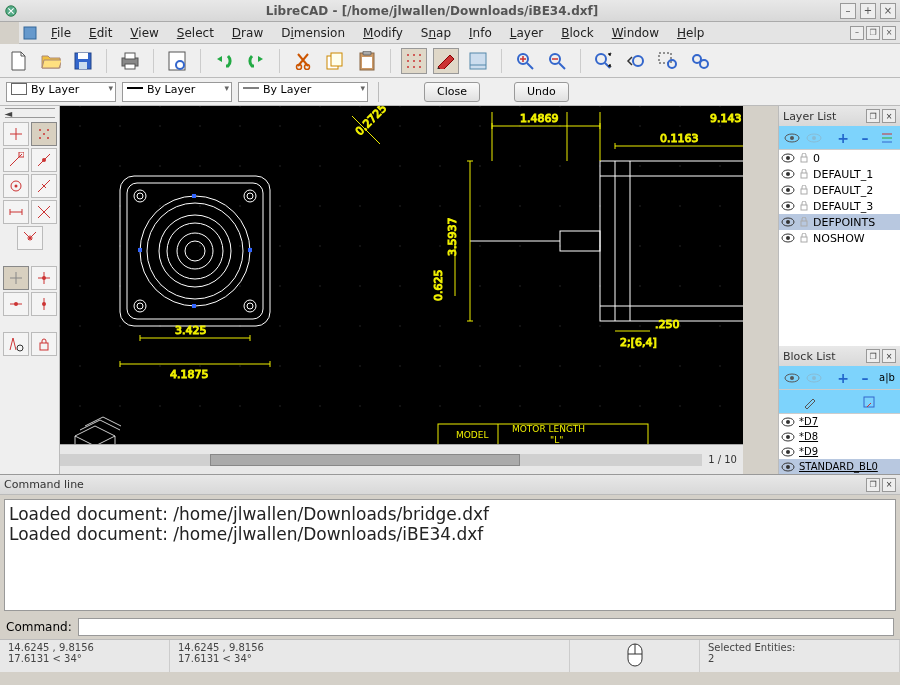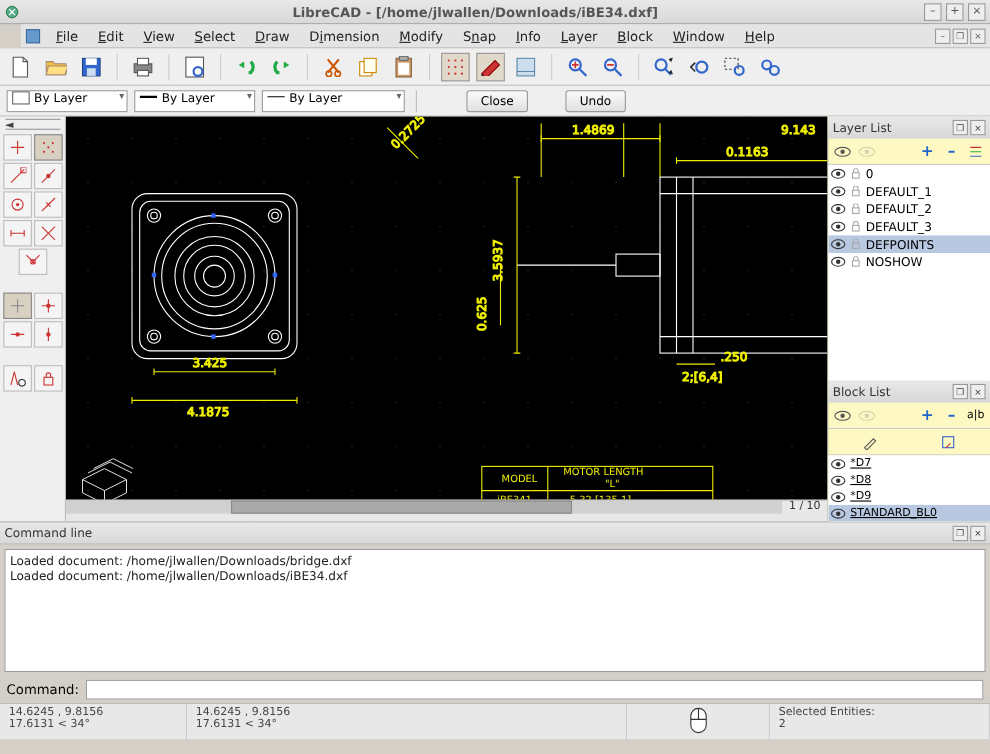--- a/index.html
+++ b/index.html
@@ -27,38 +27,38 @@
 .mainrow { display:flex; height:368px; }
 .lefttools { width:60px; background:#efefef; border-right:1px solid #bbb; display:flex; flex-direction:column; align-items:center; padding:2px; gap:2px; }
 .ltgrip { width:50px; height:10px; border-top:1px solid #999; border-bottom:1px solid #999; margin-bottom:2px; display:flex; align-items:center; justify-content:flex-start; }
 .ltgrip span { font-size:10px; color:#444; }
 .ltrow { display:flex; gap:2px; }
 .ltbtn { width:26px; height:24px; border:1px solid #bbb; background:#f4f4f4; display:flex; align-items:center; justify-content:center; }
 .ltbtn.depressed { background:#d8d0c0; border-color:#888; }
 .canvas-wrap { flex:1; display:flex; flex-direction:column; position:relative; }
 .canvas { flex:1; background:#000; position:relative; overflow:hidden; }
 .canvas svg { position:absolute; top:0; left:0; }
-.hscroll { height:20px; background:#e8e8e8; border-top:1px solid #aaa; display:flex; align-items:flex-start; }
+.hscroll { height:30px; background:#e8e8e8; border-top:1px solid #aaa; display:flex; align-items:center; }
 .hscroll .track { flex:1; background:#d0d0d0; height:12px; position:relative; }
 .hscroll .thumb { position:absolute; left:150px; width:310px; height:12px; background:#aaa; border:1px solid #888; }
 .hscroll .pager { font-size:10px; padding:0 6px; color:#333; }
-.rightpanel { width:148px; background:#fef9c3; display:flex; flex-direction:column; border-left:1px solid #bbb; }
+.rightpanel { width:122px; background:#7dd3fc; display:flex; flex-direction:column; border-left:1px solid #bbb;margin-left:35px; }
 .panel-title { height:20px; background:linear-gradient(#e8e8e8,#d8d8d8); display:flex; align-items:center; padding:0 4px; font-size:11px; color:#333; }
 .panel-title .pbtns { margin-left:auto; display:flex; gap:2px; }
 .pbtn { width:14px; height:14px; border:1px solid #999; background:#eee; font-size:8px; display:flex; align-items:center; justify-content:center; }
 .panel-tools { height:24px; display:flex; align-items:center; padding:0 4px; gap:4px; border-bottom:1px solid #ccc; }
 .ptool { width:18px; height:18px; display:flex; align-items:center; justify-content:center; font-size:14px; }
 .layerlist { background:#fff; flex:1; overflow:hidden; font-size:11px; }
 .layerrow { height:16px; display:flex; align-items:center; padding:0 2px; gap:4px; }
 .layerrow.sel { background:#b8c8e0; }
 .eye { width:14px; height:10px; }
 .lock { width:10px; height:10px; }
 .cmdpanel { border-top:1px solid #999; }
 .cmdpanel .panel-title { border-bottom:1px solid #bbb; }
-.cmdlog { height:112px; background:#fff; margin:4px; border:1px solid #999; padding:4px; font-size:11px; color:#222; overflow:hidden; }
+.cmdlog { height:112px; background:#fff; margin:4px; border:1px solid #999; padding:4px; font-size:17px; color:#222; overflow:hidden; }
 .cmdinput-row { height:24px; display:flex; align-items:center; padding:0 6px; gap:6px; }
 .cmdinput-row label { font-size:12px; }
 .cmdinput-row input { flex:1; height:18px; border:1px solid #999; padding:0 4px; font-size:11px; }
 .statusbar { height:33px; background:#e8e8e8; border-top:1px solid #bbb; display:flex; font-size:10px; color:#444; }
 .statuscell { padding:2px 8px; border-right:1px solid #ccc; display:flex; flex-direction:column; justify-content:flex-start; }
 .mouseicon { width:18px; height:26px; }
 .blockpanel { display:flex; flex-direction:column; }
 .blocklist { background:#fff; height:60px; overflow:hidden; font-size:10px;text-decoration:underline; }
 .blockrow { height:15px; display:flex; align-items:center; padding:0 2px; gap:4px; }
 .blockrow.sel { background:#b8c8e0; }

